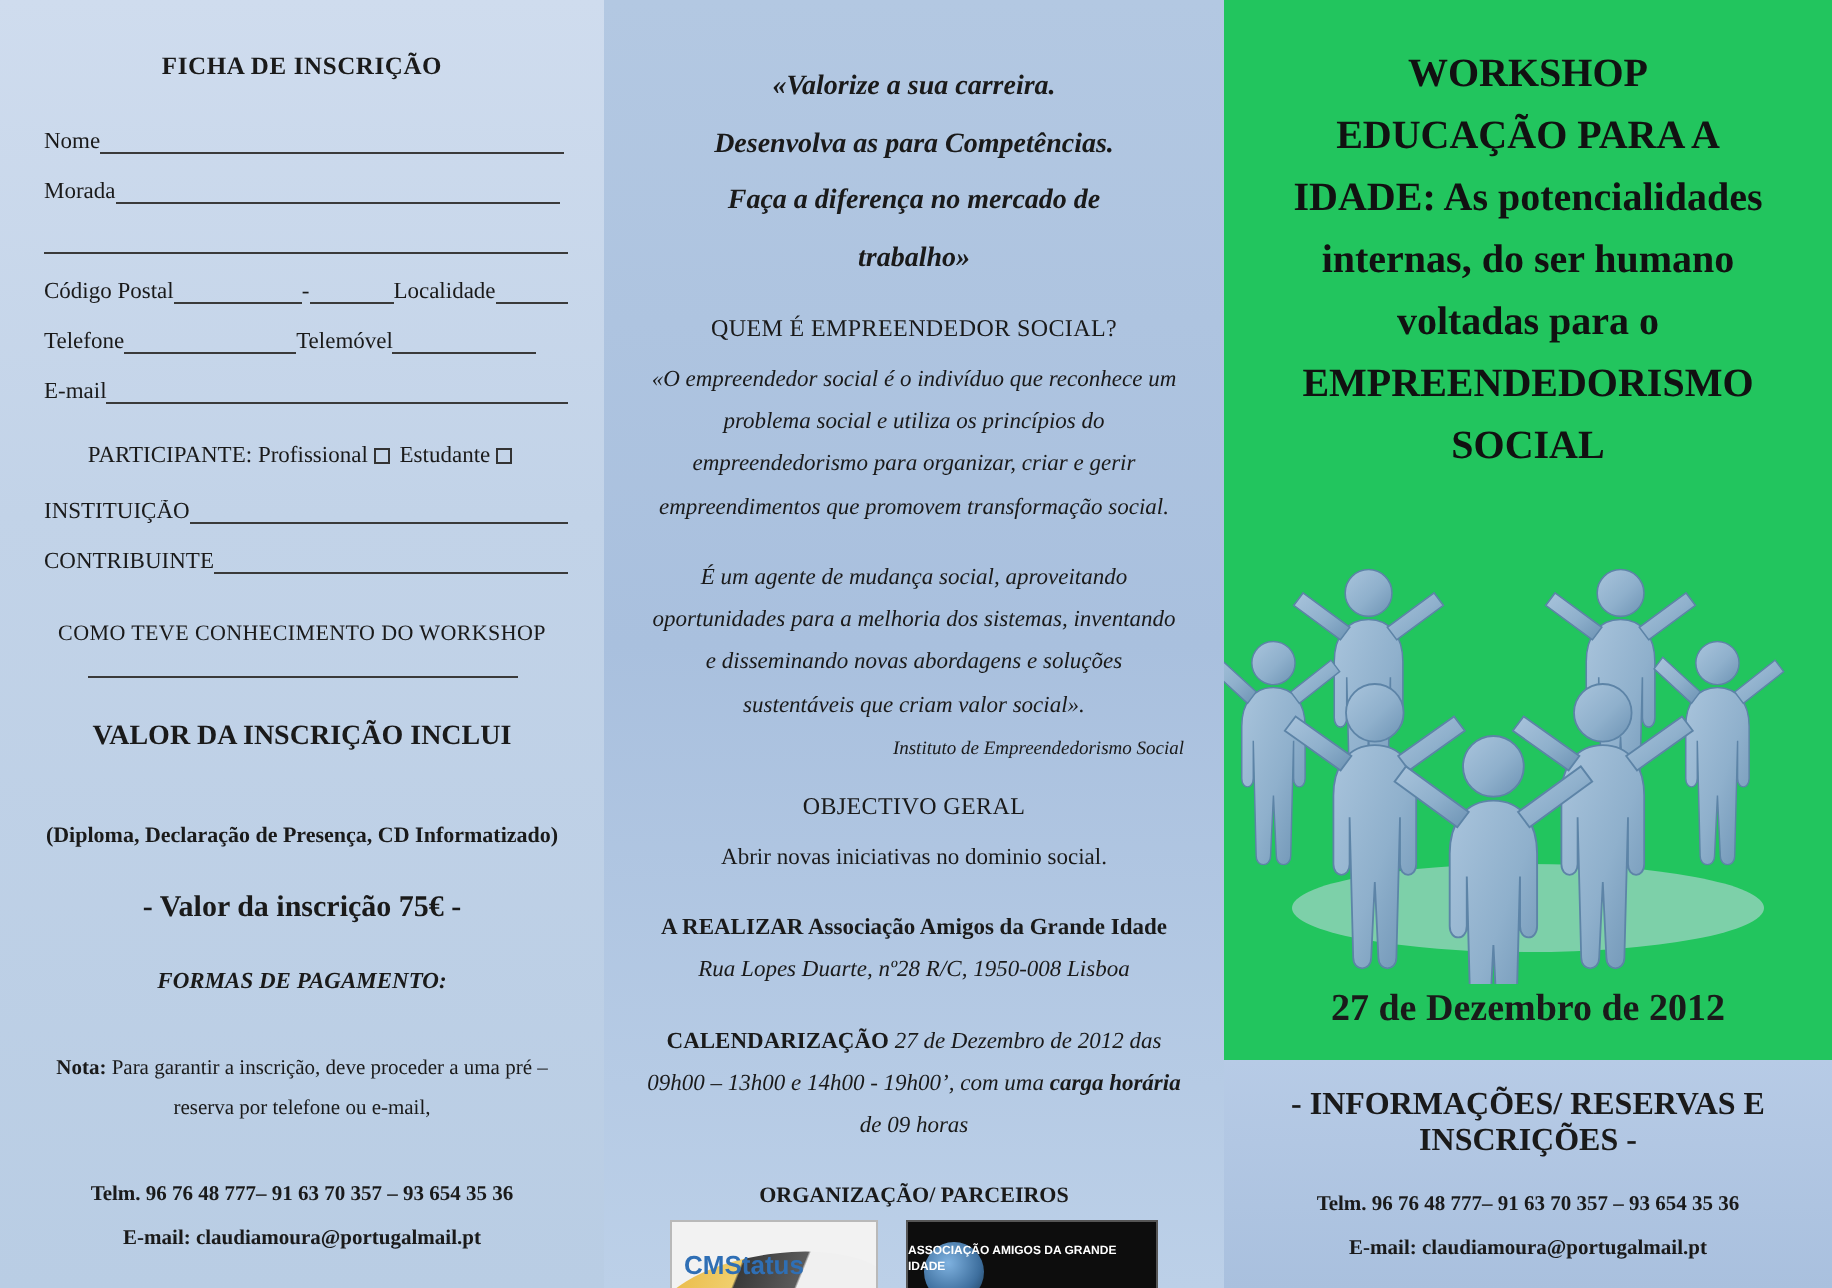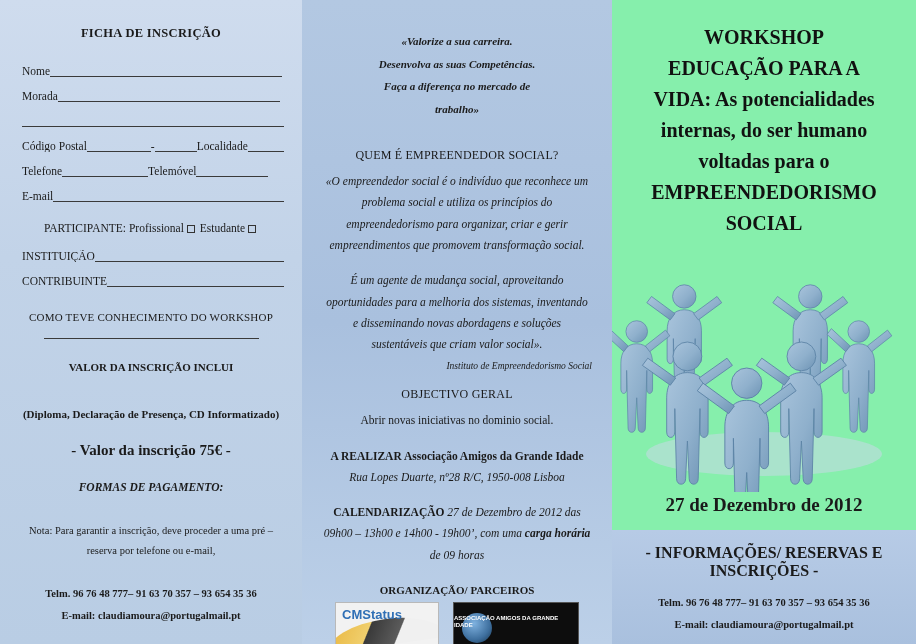--- a/index.html
+++ b/index.html
@@ -70,21 +70,21 @@
   }
   .como-line {
     width: 215px;
     margin: 0 auto 22px auto;
     border-bottom: 1px solid #3a3a3a;
     height: 12px;
   }
   .valor-inc {
     text-align: center;
     font-weight: bold;
-    font-size: 11px;
+    font-size: 14px;
     margin-bottom: 6px;
   }
   .valor-inc2 {
     text-align: center;
     font-weight: bold;
     font-size: 11px;
     margin-bottom: 22px;
     margin-top: 35px;
   }
   .preco {
@@ -104,42 +104,42 @@
     text-align: center;
     font-size: 11px;
     margin-bottom: 26px;
   }
   .nota {
     text-align: center;
     font-size: 10.5px;
     line-height: 1.9;
     margin-bottom: 22px;
   }
-  .nota b { font-weight: normal; }
+  .nota b { font-weight: bold; }
   .contact-left {
     text-align: center;
     font-size: 10.5px;
     font-weight: bold;
     line-height: 2.1;
   }
 
   
   .panel-mid {
     width: 310px; height: 644px;
     background: linear-gradient(180deg, #b3c8e2 0%, #a9c0de 50%, #bcd0e8 100%);
     padding: 30px 16px 8px 16px;
     text-align: center;
     position: relative;
   }
   .slogan {
     font-weight: bold;
     font-style: italic;
-    font-size: 11px;
+    font-size: 14px;
     line-height: 2.05;
-    margin-bottom: 28px;
+    margin-bottom: 12px;
   }
   .mid-h {
     font-weight: normal;
     font-size: 12px;
     margin: 10px 0 8px 0;
     letter-spacing: .2px;
   }
   .mid-p {
     font-style: italic;
     font-size: 11.5px;
@@ -173,21 +173,21 @@
   }
   .logo-cms {
     width: 104px; height: 52px;
     background: #f2f2f2;
     border: 1px solid #b9b9b9;
     position: relative;
     overflow: hidden;
     text-align: left;
   }
   .logo-cms .cms-txt {
-    position: absolute; top: 4px; left: 6px;
+    position: absolute; top: 14px; left: 6px;
     font-size: 13px; color: #2f6fb5; font-weight: bold;
     font-family: "Liberation Sans", sans-serif;
   }
   .logo-cms .swoosh {
     position: absolute; bottom: 8px; left: -10px;
     width: 120px; height: 26px;
     background: linear-gradient(120deg,#e8b33a 0%, #f0cf6d 35%, #3a3a3a 36%, #5b5b5b 60%, #f0f0f0 61%);
     border-radius: 50% 50% 0 0 / 100% 100% 0 0;
     transform: rotate(-8deg);
   }
@@ -207,21 +207,21 @@
   .logo-aagi .aagi-mark {
     position: absolute; left: 8px; top: 10px;
     width: 30px; height: 30px;
     border-radius: 50%;
     background: radial-gradient(circle at 40% 35%, #7fb2e0 0%, #3e6f9e 60%, #16324a 100%);
   }
 
   
   .panel-right {
     width: 304px; height: 644px;
-    background: #86efac;
+    background: #22c55e;
     position: relative;
   }
   .right-top {
     height: 530px;
     padding: 22px 14px 0 14px;
     position: relative;
     overflow: hidden;
   }
   .ws-title {
     text-align: center;
@@ -321,21 +321,21 @@
 
     <div class="contact-left">
       <div>Telm. 96 76 48 777– 91 63 70 357 – 93 654 35 36</div>
       <div>E-mail: claudiamoura@portugalmail.pt</div>
     </div>
   </section>
 
   <section class="panel-mid">
     <div class="slogan">
       <div>«Valorize a sua carreira.</div>
-      <div>Desenvolva as suas Competências.</div>
+      <div>Desenvolva as para Competências.</div>
       <div>Faça a diferença no mercado de</div>
       <div>trabalho»</div>
     </div>
 
     <div class="mid-h">QUEM É EMPREENDEDOR SOCIAL?</div>
     <div class="mid-p">«O empreendedor social é o indivíduo que reconhece um problema social e utiliza os princípios do empreendedorismo para organizar, criar e gerir empreendimentos que promovem transformação social.</div>
     <div class="mid-p">É um agente de mudança social, aproveitando oportunidades para a melhoria dos sistemas, inventando e disseminando novas abordagens e soluções sustentáveis que criam valor social».</div>
     <div class="source">Instituto de Empreendedorismo Social</div>
 
     <div class="mid-h">OBJECTIVO GERAL</div>
@@ -362,21 +362,21 @@
 
       </div>
     </div>
   </section>
 
   <section class="panel-right">
     <div class="right-top">
       <div class="ws-title">
         <span class="ln">WORKSHOP</span>
         <span class="ln">EDUCAÇÃO PARA A</span>
-        <span class="ln">VIDA: As potencialidades</span>
+        <span class="ln">IDADE: As potencialidades</span>
         <span class="ln">internas, do ser humano</span>
         <span class="ln">voltadas para o</span>
         <span class="ln">EMPREENDEDORISMO</span>
         <span class="ln">SOCIAL</span>
       </div>
 
       <svg class="people" viewBox="0 0 304 300" preserveAspectRatio="xMidYMax meet">
         <defs>
           <linearGradient id="fg" x1="0" y1="0" x2="1" y2="1">
             <stop offset="0%" stop-color="#a9c4dc"></stop>

